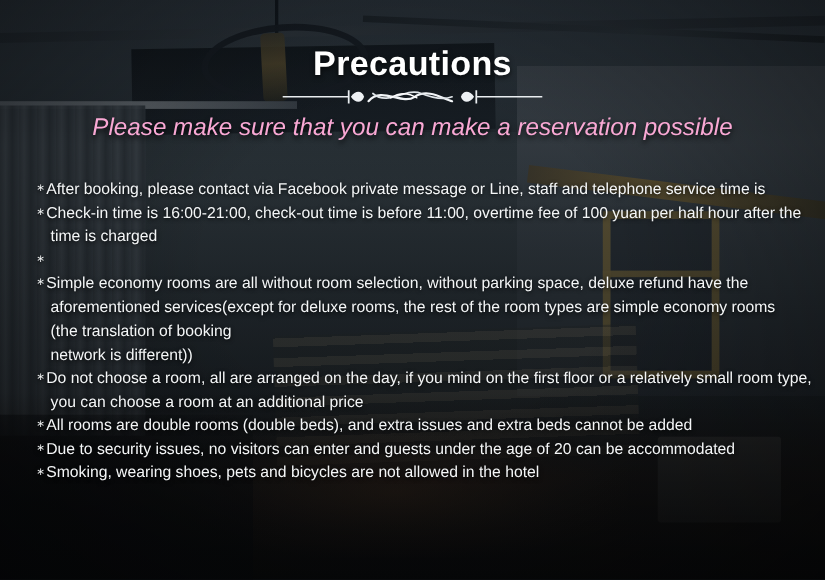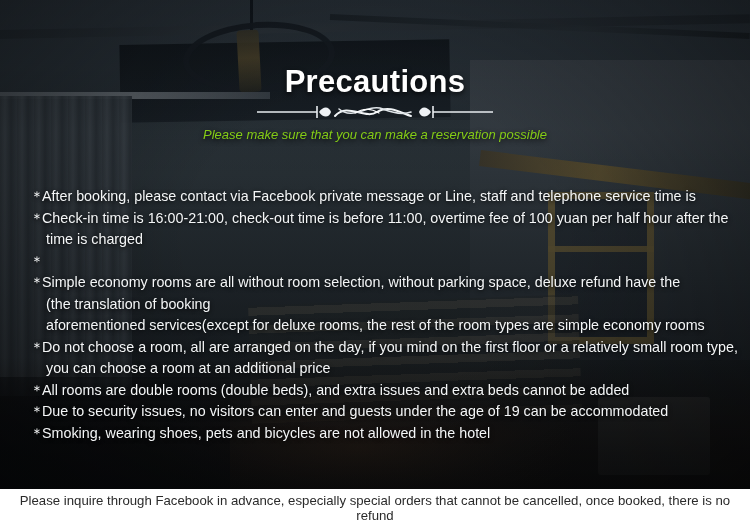--- a/index.html
+++ b/index.html
@@ -122,35 +122,35 @@
   .scrim{
     position:absolute;inset:0;
     background:linear-gradient(180deg,rgba(10,16,22,.42) 0%,rgba(12,18,24,.30) 25%,rgba(10,14,18,.46) 55%,rgba(6,8,10,.62) 100%);
   }
   .vignette{
     position:absolute;inset:0;
     background:radial-gradient(ellipse at 50% 45%,rgba(0,0,0,0) 35%,rgba(0,0,0,.45) 100%);
   }
 
   
-  .content{position:absolute;inset:0;margin-top:24px;}
+  .content{position:absolute;inset:0;}
 
   .title{
     position:absolute;left:0;top:40px;width:750px;text-align:center;
     font-size:31px;font-weight:bold;color:#ffffff;letter-spacing:.3px;
     text-shadow:0 2px 5px rgba(0,0,0,.75);
   }
 
   .ornament{
     position:absolute;left:255px;top:76px;width:240px;height:24px;
   }
 
   .subtitle{
     position:absolute;left:0;top:103px;width:750px;text-align:center;
-    font-size:13px;font-style:italic;color:#84cc16;
+    font-size:22px;font-style:italic;color:#f9a8d4;
     text-shadow:0 2px 5px rgba(0,0,0,.8);
   }
 
   .body{
     position:absolute;left:30px;top:162px;width:690px;
   }
   .bullet-line{
     display:flex;align-items:flex-start;
     font-size:14.3px;color:#f4f6f7;line-height:21.5px;
     text-shadow:0 1px 4px rgba(0,0,0,.85);
@@ -245,53 +245,51 @@
         <div class="bullet-line">
           <span class="bullet-mark">＊</span>
         </div>
       </div>
 
       <div>
         <div class="bullet-line">
           <span class="bullet-mark">＊</span>
           <span>Simple economy rooms are all without room selection, without parking space, deluxe refund have the</span>
         </div>
+        <div class="cont-line">aforementioned services(except for deluxe rooms, the rest of the room types are simple economy rooms</div>
         <div class="cont-line">(the translation of booking</div>
-        <div class="cont-line">aforementioned services(except for deluxe rooms, the rest of the room types are simple economy rooms</div>
+        <div class="cont-line">network is different))</div>
       </div>
 
       <div>
         <div class="bullet-line">
           <span class="bullet-mark">＊</span>
           <span>Do not choose a room, all are arranged on the day, if you mind on the first floor or a relatively small room type,</span>
         </div>
         <div class="cont-line">you can choose a room at an additional price</div>
       </div>
 
       <div>
         <div class="bullet-line">
           <span class="bullet-mark">＊</span>
           <span>All rooms are double rooms (double beds), and extra issues and extra beds cannot be added</span>
         </div>
       </div>
 
       <div>
         <div class="bullet-line">
           <span class="bullet-mark">＊</span>
-          <span>Due to security issues, no visitors can enter and guests under the age of 19 can be accommodated</span>
+          <span>Due to security issues, no visitors can enter and guests under the age of 20 can be accommodated</span>
         </div>
       </div>
 
       <div>
         <div class="bullet-line">
           <span class="bullet-mark">＊</span>
           <span>Smoking, wearing shoes, pets and bicycles are not allowed in the hotel</span>
         </div>
       </div>
 
     </div>
 
-    <div class="footer">
-      <div class="footer-text">Please inquire through Facebook in advance, especially special orders that cannot be cancelled, once booked, there is no refund</div>
-    </div>
 
   </div>
 </div>
 
 </body></html>

